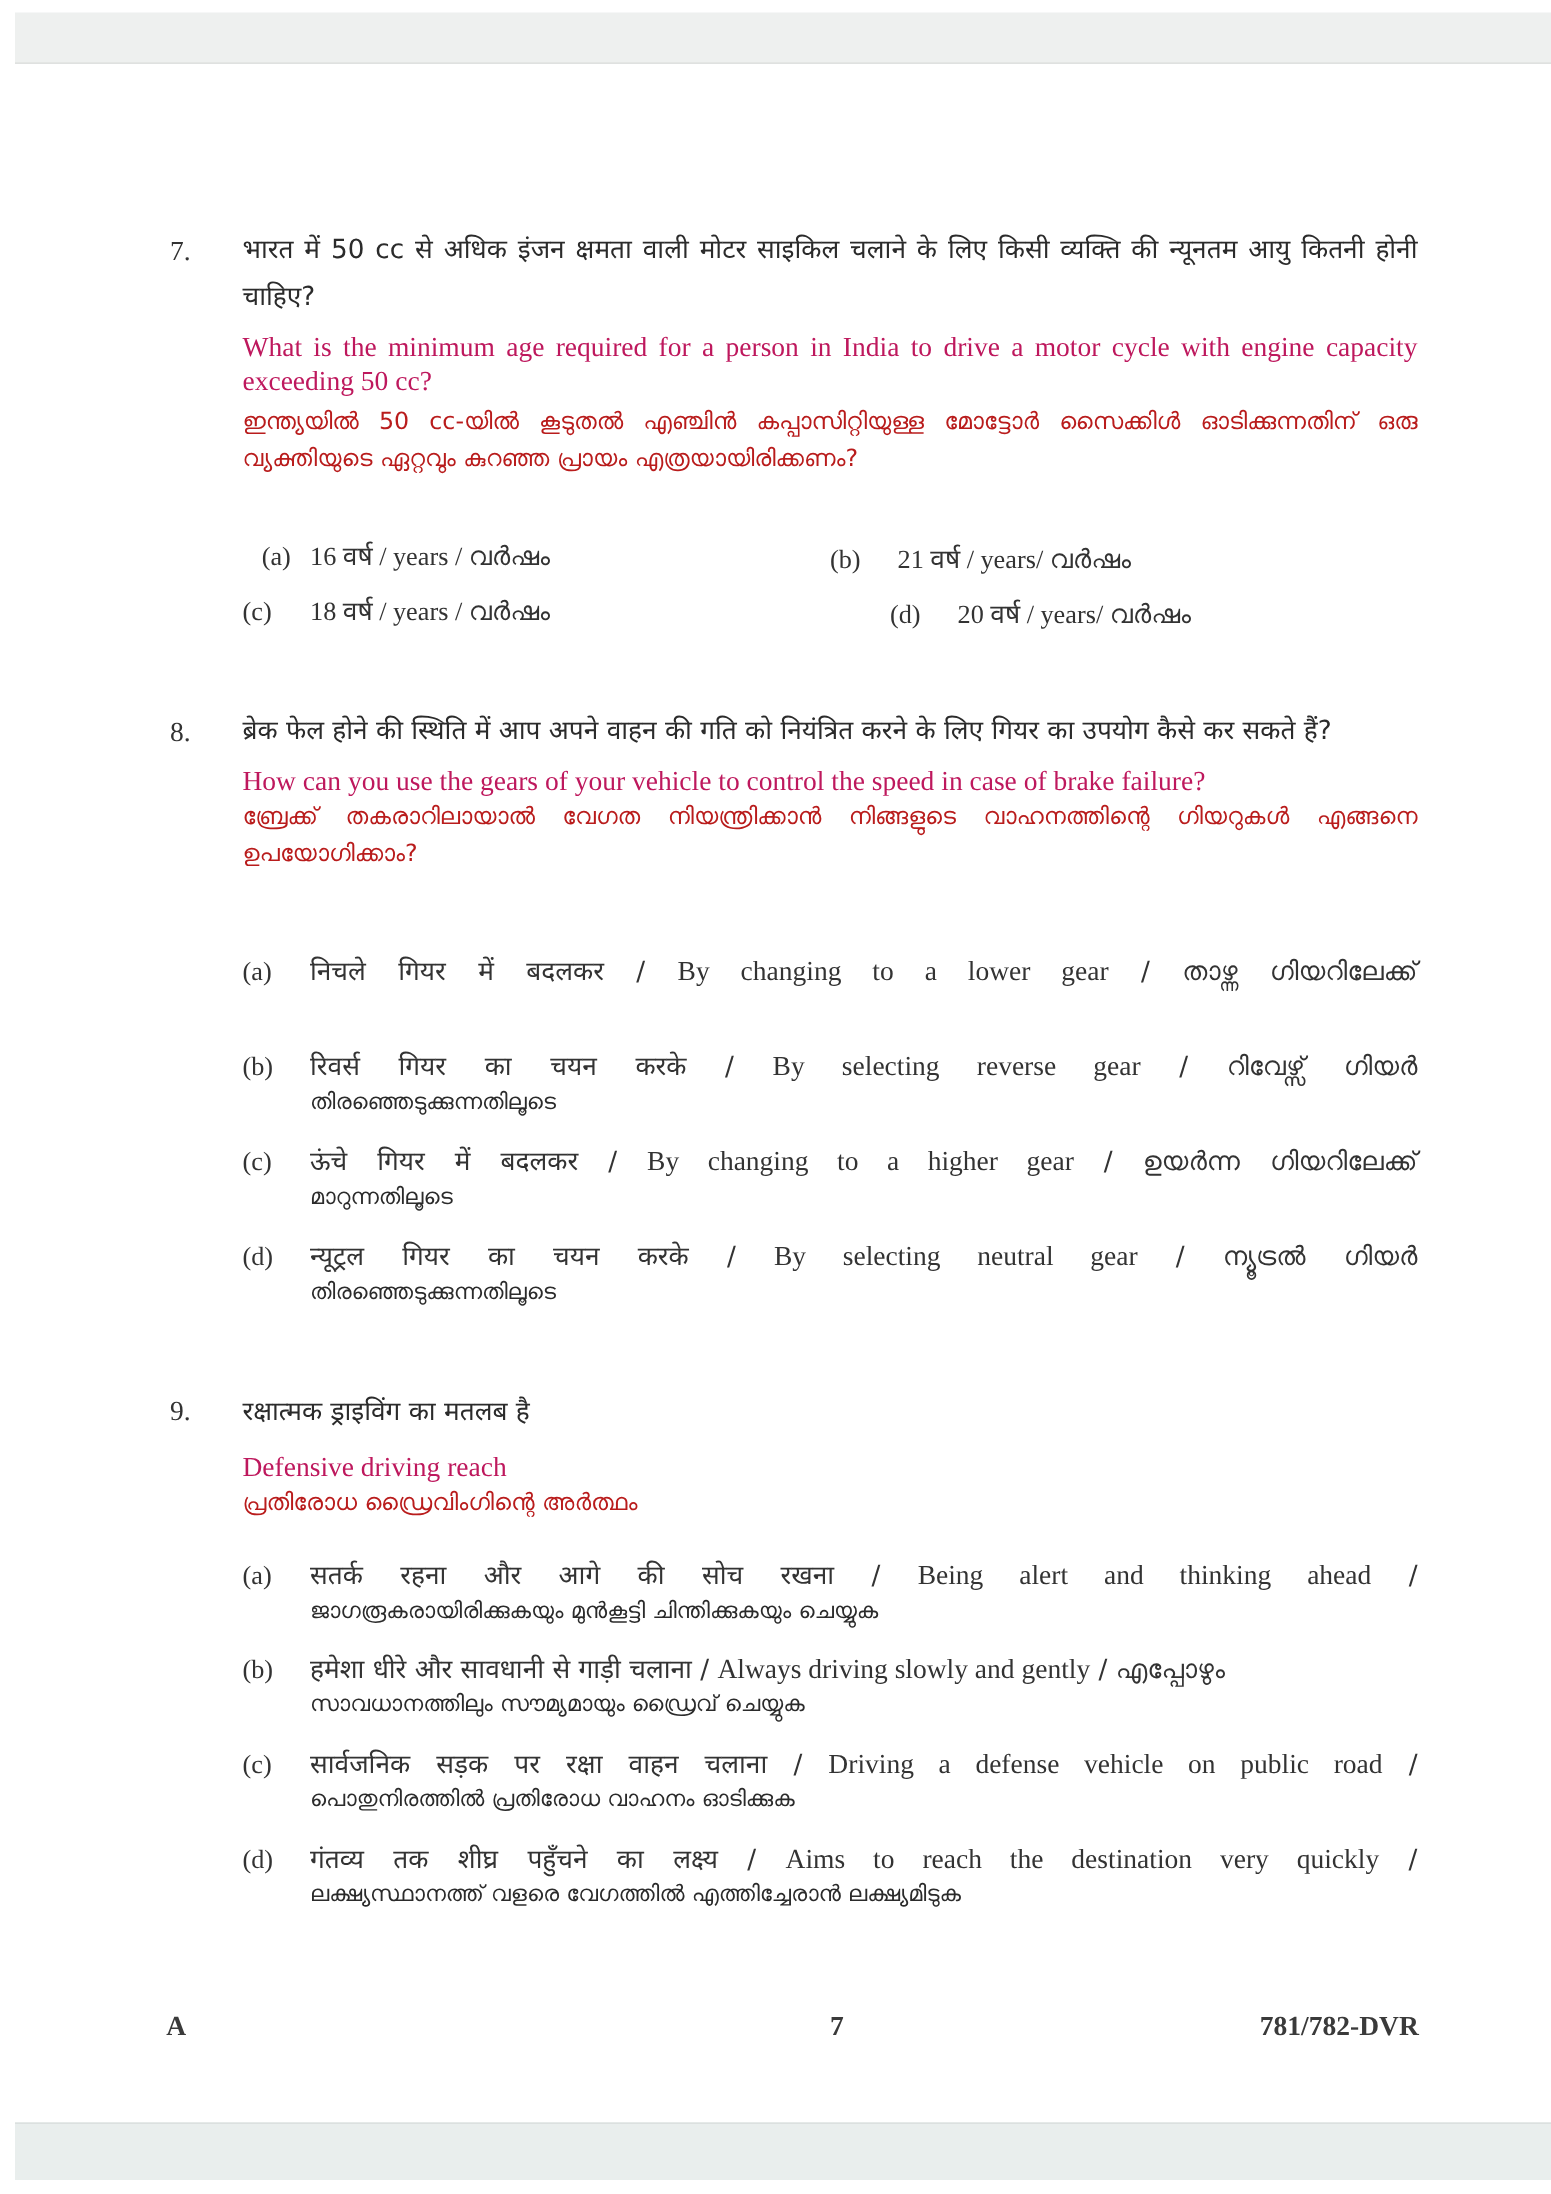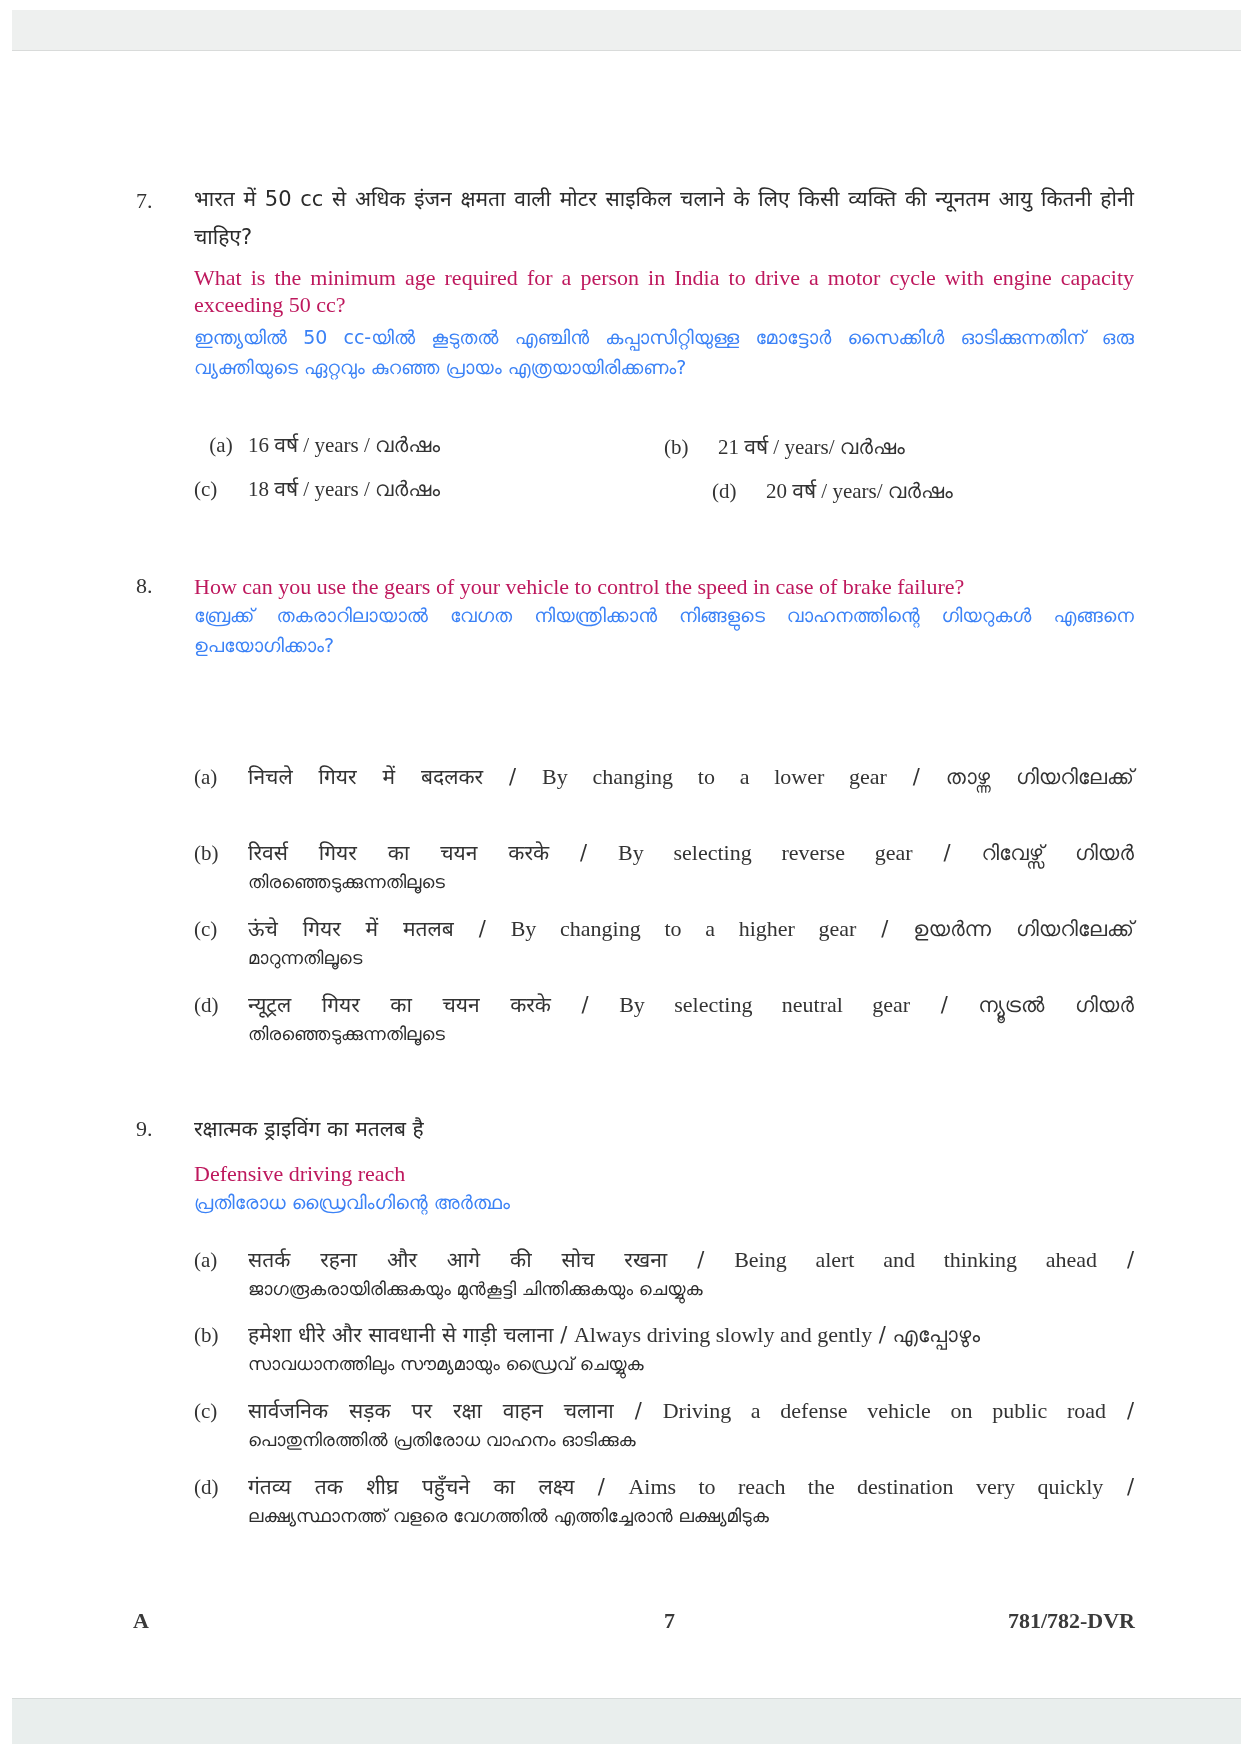--- a/index.html
+++ b/index.html
@@ -61,21 +61,21 @@
       font-size: 22px;
       line-height: 27px;
       color: #be185d;
       text-align: justify;
       margin-top: 6px;
     }
     .malayalam {
       font-family: "DejaVu Sans", sans-serif;
       font-size: 19px;
       line-height: 30px;
-      color: #3b82f6;
+      color: #b91c1c;
       text-align: justify;
       text-align-last: left;
     }
     .options-grid {
       position: absolute;
       left: 194px;
       width: 940px;
     }
     .opt-cell {
       position: absolute;
@@ -165,20 +165,21 @@
     <span class="opt-label">(c)</span><span class="opt-text">18 वर्ष / years / വർഷം</span>
   </div>
   <div class="opt-cell" style="left:494px; top:46px;margin-left:24px;">
     <span class="opt-label">(d)</span><span class="opt-text">20 वर्ष / years/ വർഷം</span>
   </div>
 </div>
 
 <div class="question" style="top:565px;">
   <div class="q-num" style="top:8px;">8.</div>
   <div class="q-body" style="top:0;">
+    <div class="hindi">ब्रेक फेल होने की स्थिति में आप अपने वाहन की गति को नियंत्रित करने के लिए गियर का उपयोग कैसे कर सकते हैं?</div>
     <div class="english" style="margin-top:8px;">How can you use the gears of your vehicle to control the speed in case of brake failure?</div>
     <div class="malayalam">ബ്രേക്ക് തകരാറിലായാൽ വേഗത നിയന്ത്രിക്കാൻ നിങ്ങളുടെ വാഹനത്തിന്റെ ഗിയറുകൾ എങ്ങനെ ഉപയോഗിക്കാം?</div>
   </div>
 </div>
 
 <div class="opt-row" style="top:762px;">
   <span class="opt-label">(a)</span>
   <div class="opt-content">
     <div class="opt-line1">
       <span>निचले गियर में बदलकर</span>
@@ -201,21 +202,21 @@
       <span>റിവേഴ്സ് ഗിയർ</span>
     </div>
     <div class="opt-line2">തിരഞ്ഞെടുക്കുന്നതിലൂടെ</div>
   </div>
 </div>
 
 <div class="opt-row" style="top:914px;">
   <span class="opt-label">(c)</span>
   <div class="opt-content">
     <div class="opt-line1">
-      <span>ऊंचे गियर में मतलब</span>
+      <span>ऊंचे गियर में बदलकर</span>
       <span>/</span>
       <span class="en">By changing to a higher gear</span>
       <span>/</span>
       <span>ഉയർന്ന ഗിയറിലേക്ക്</span>
     </div>
     <div class="opt-line2">മാറുന്നതിലൂടെ</div>
   </div>
 </div>
 
 <div class="opt-row" style="top:990px;">

